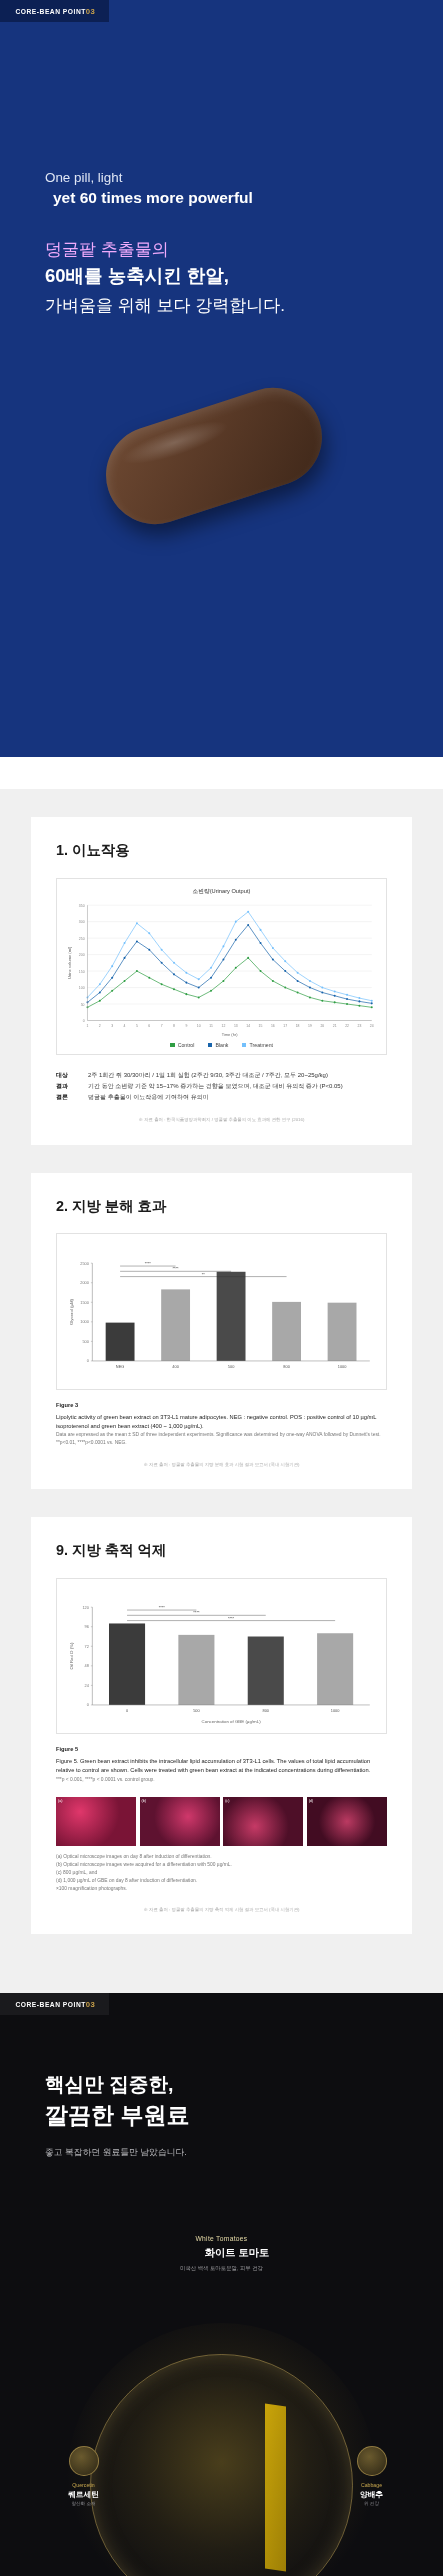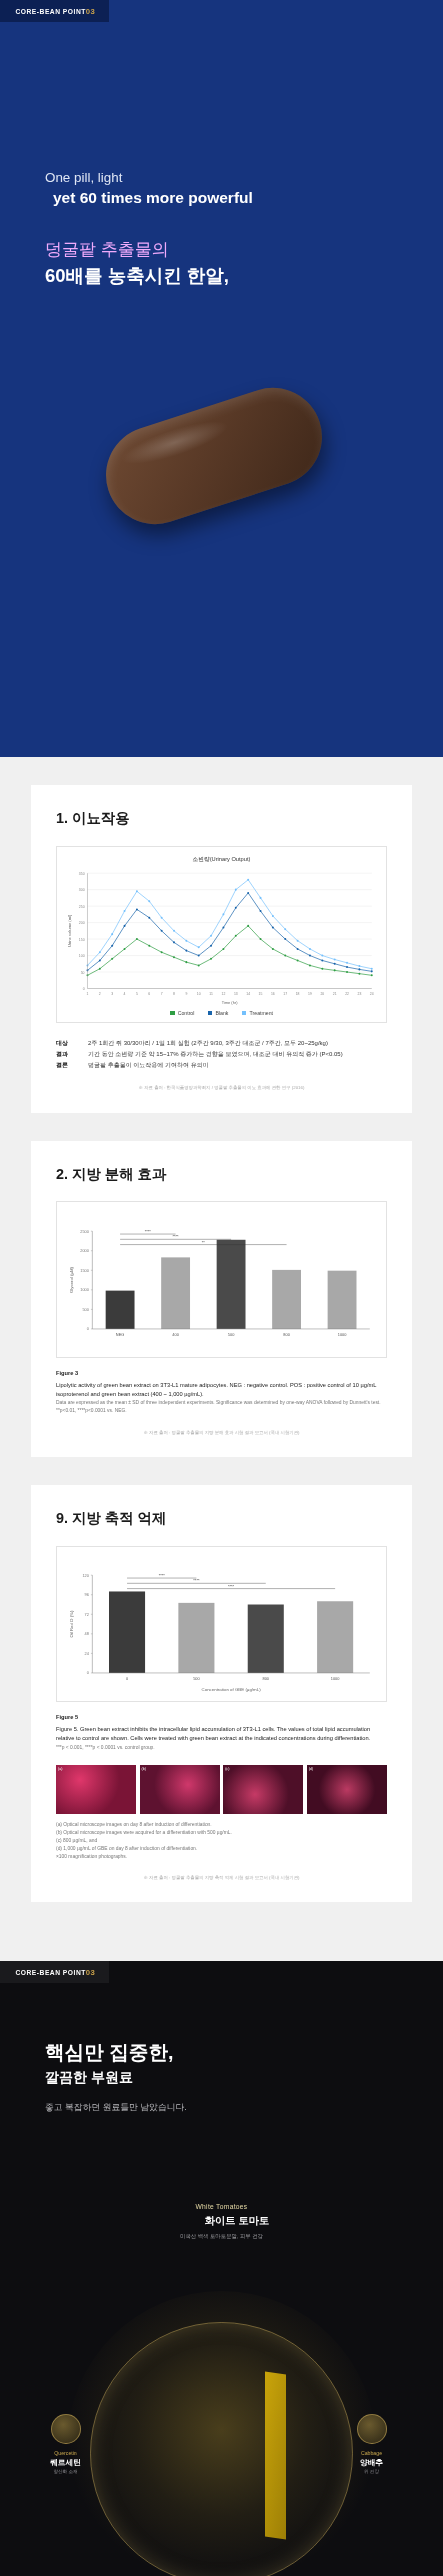--- a/index.html
+++ b/index.html
@@ -51,21 +51,21 @@
     box-shadow: 0 11.3px 20.6px rgba(0,0,0,.45), inset 0 5.2px 11.3px rgba(255,255,255,.12);
     position:relative;
   }
   .pill:after{
     content:""; position:absolute; left:20.6px; top:11.3px;
     width:113px; height:26px; border-radius:50%;
     background:radial-gradient(ellipse at center, rgba(255,255,255,.20), rgba(255,255,255,0) 70%);
   }
 
   
-  .report-bg { background:#f0f0f0; padding:28px 0 31px 0; width:443px; }
+  .report-bg { background:#f0f0f0; padding:28px 0 31px 0; width:443px;margin-top:32px; }
   .card {
     background:#ffffff;
     width:381px;
     margin:0 auto 28px auto;
     padding:24px 25px 21.6px 25px;
     position:relative;
   }
   .card-title { font-size:14.4px; font-weight:bold; color:#1b1b1b; margin-bottom:17.5px; }
 
   .chart-box { border:0.5px solid #e2e2e2; padding:9.3px 8.2px 6.2px 8.2px; }
@@ -96,21 +96,21 @@
   .dark {
     background:#0d0d10;
     width:443px;
     height:855px;
     position:relative;
     overflow:hidden;
   }
   .dark .point-bar { background:#1a1a1d; }
   .dark-copy { position:absolute; left:45px; top:77px; }
   .dark-copy .d1 { color:#ffffff; font-size:19.6px; font-weight:bold; line-height:1.45;}
-  .dark-copy .d2 { color:#ffffff; font-size:14px; font-weight:bold; line-height:1.45;}
+  .dark-copy .d2 { color:#ffffff; font-size:23px; font-weight:bold; line-height:1.45;}
   .dark-copy .d3 { color:#b9b9bd; font-size:8.8px; font-weight:300; margin-top:14.4px;}
 
   .tomato-label { position:absolute; left:0; right:0; top:242px; text-align:center; }
   .tomato-label .en { color:#e8dca8; font-size:6.7px; letter-spacing:0.3px; margin-bottom:3.1px;}
   .tomato-label .kr { color:#ffffff; font-size:10.3px; font-weight:bold; margin-bottom:4.1px;margin-left:31px;}
   .tomato-label .desc { color:#9a9a9e; font-size:5.4px; line-height:1.7;}
 
   .glow {
     position:absolute; left:67px; top:330px; width:309px; height:309px;
     border-radius:50%;
@@ -137,38 +137,39 @@
 
   .ing { position:absolute; text-align:center; width:93px; }
   .ing .en { color:#caa94f; font-size:5.2px; margin-bottom:2.1px;}
   .ing .kr { color:#ffffff; font-size:7.7px; font-weight:bold; margin-bottom:1.5px;}
   .ing .sub { color:#8b8b90; font-size:4.6px;}
   .ing .dot {
     width:30px;height:30px;border-radius:50%;margin:0 auto 5.2px auto;
     border:0.5px solid rgba(224,190,100,.5);
     background: radial-gradient(circle at 40% 35%, #6a5a2e, #2a2414);
   }
-  .ing-tl { left:19px; top:453px; }
+  .ing-tl { left:37px; top:453px; }
   .ing-tr { left:325px; top:453px; }
 </style>
 </head>
 <body>
 
 <div class="page">
 
   <section class="hero">
     <div class="point-bar">
       <span>CORE-BEAN POINT</span><span class="num">03</span>
     </div>
 
     <div class="hero-copy">
       <div class="line-sm">One pill, light</div>
       <div class="line-lg">yet 60 times more powerful</div>
       <div class="kr1">덩굴팥 추출물의</div>
       <div class="kr2">60배를 농축시킨 한알,</div>
+      <div class="kr3">가벼움을 위해 보다 강력합니다.</div>
     </div>
 
     <div class="pill-wrap">
       <div class="pill"></div>
     </div>
   </section>
 
   <div class="report-bg">
 
     <div class="card">

